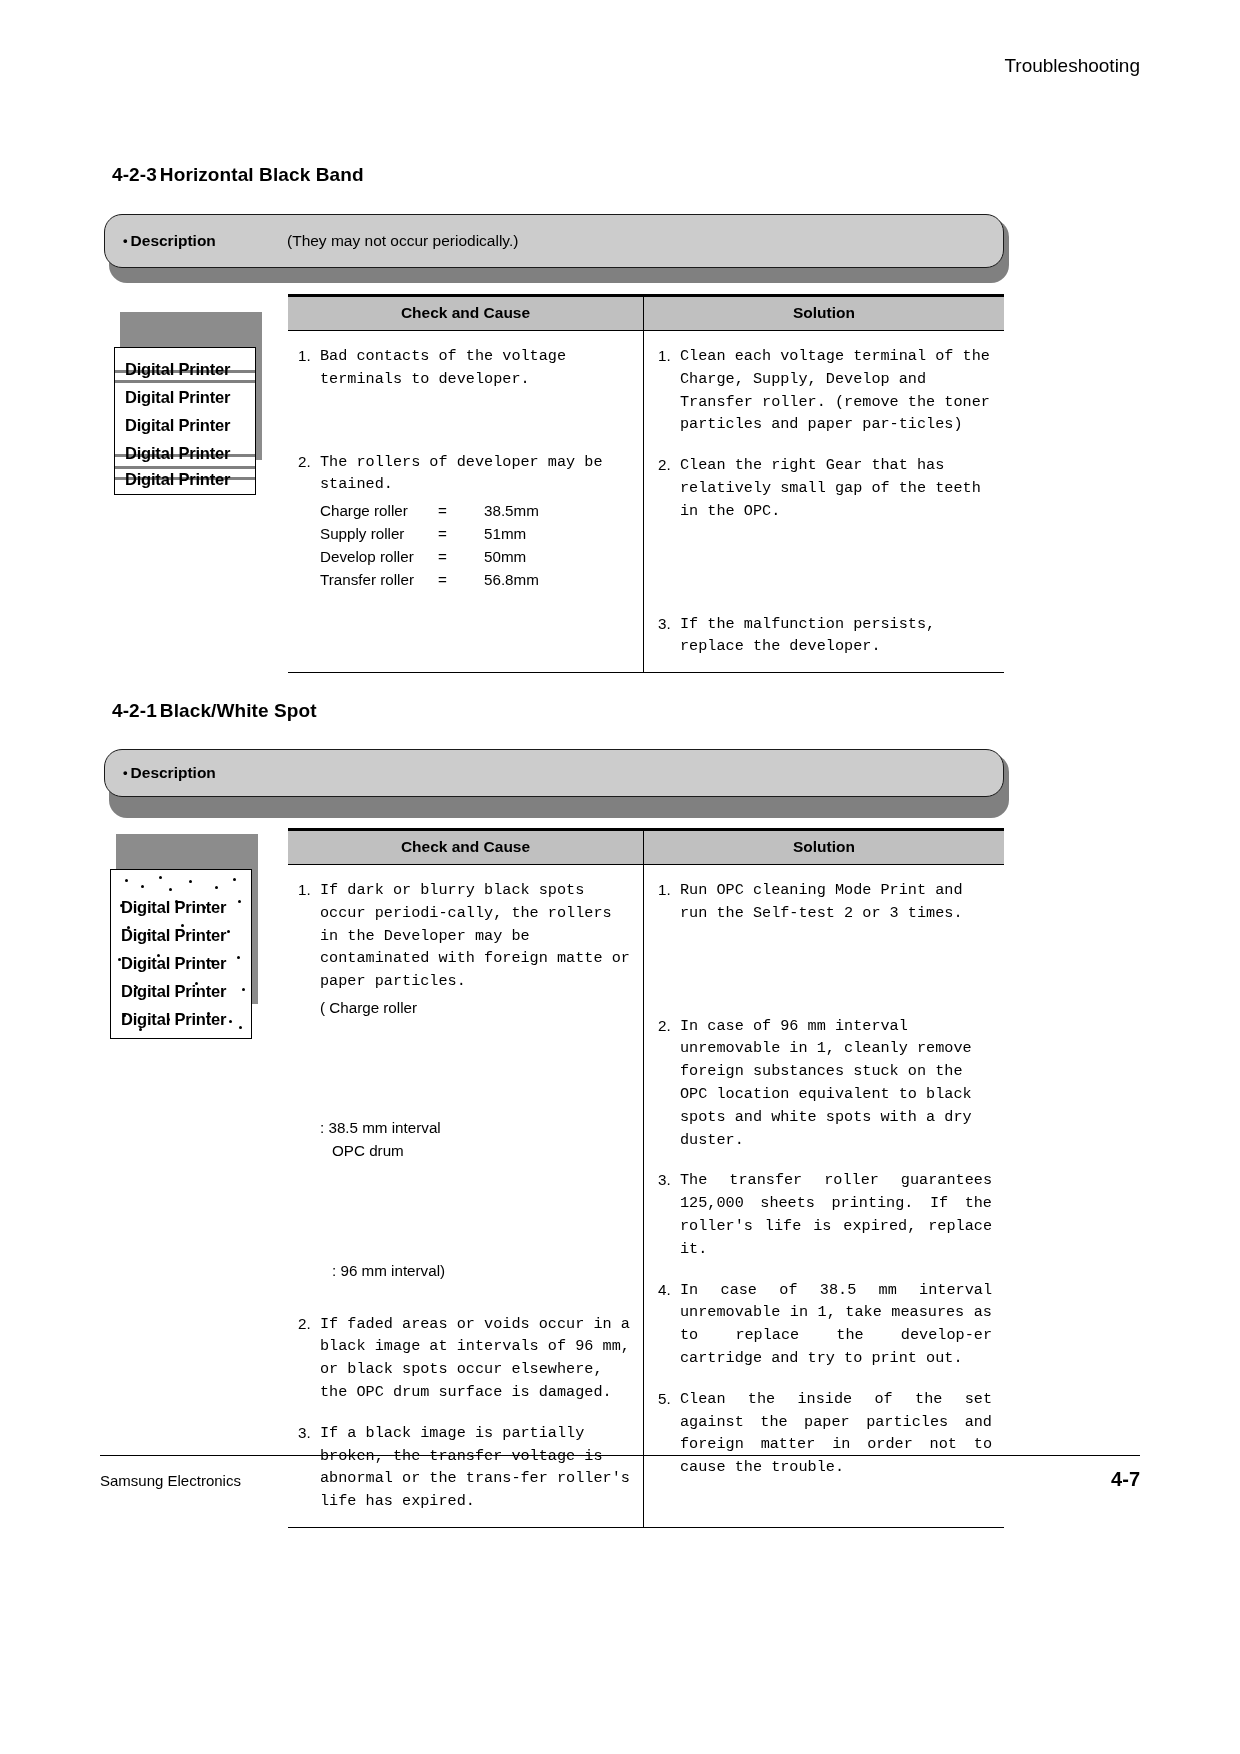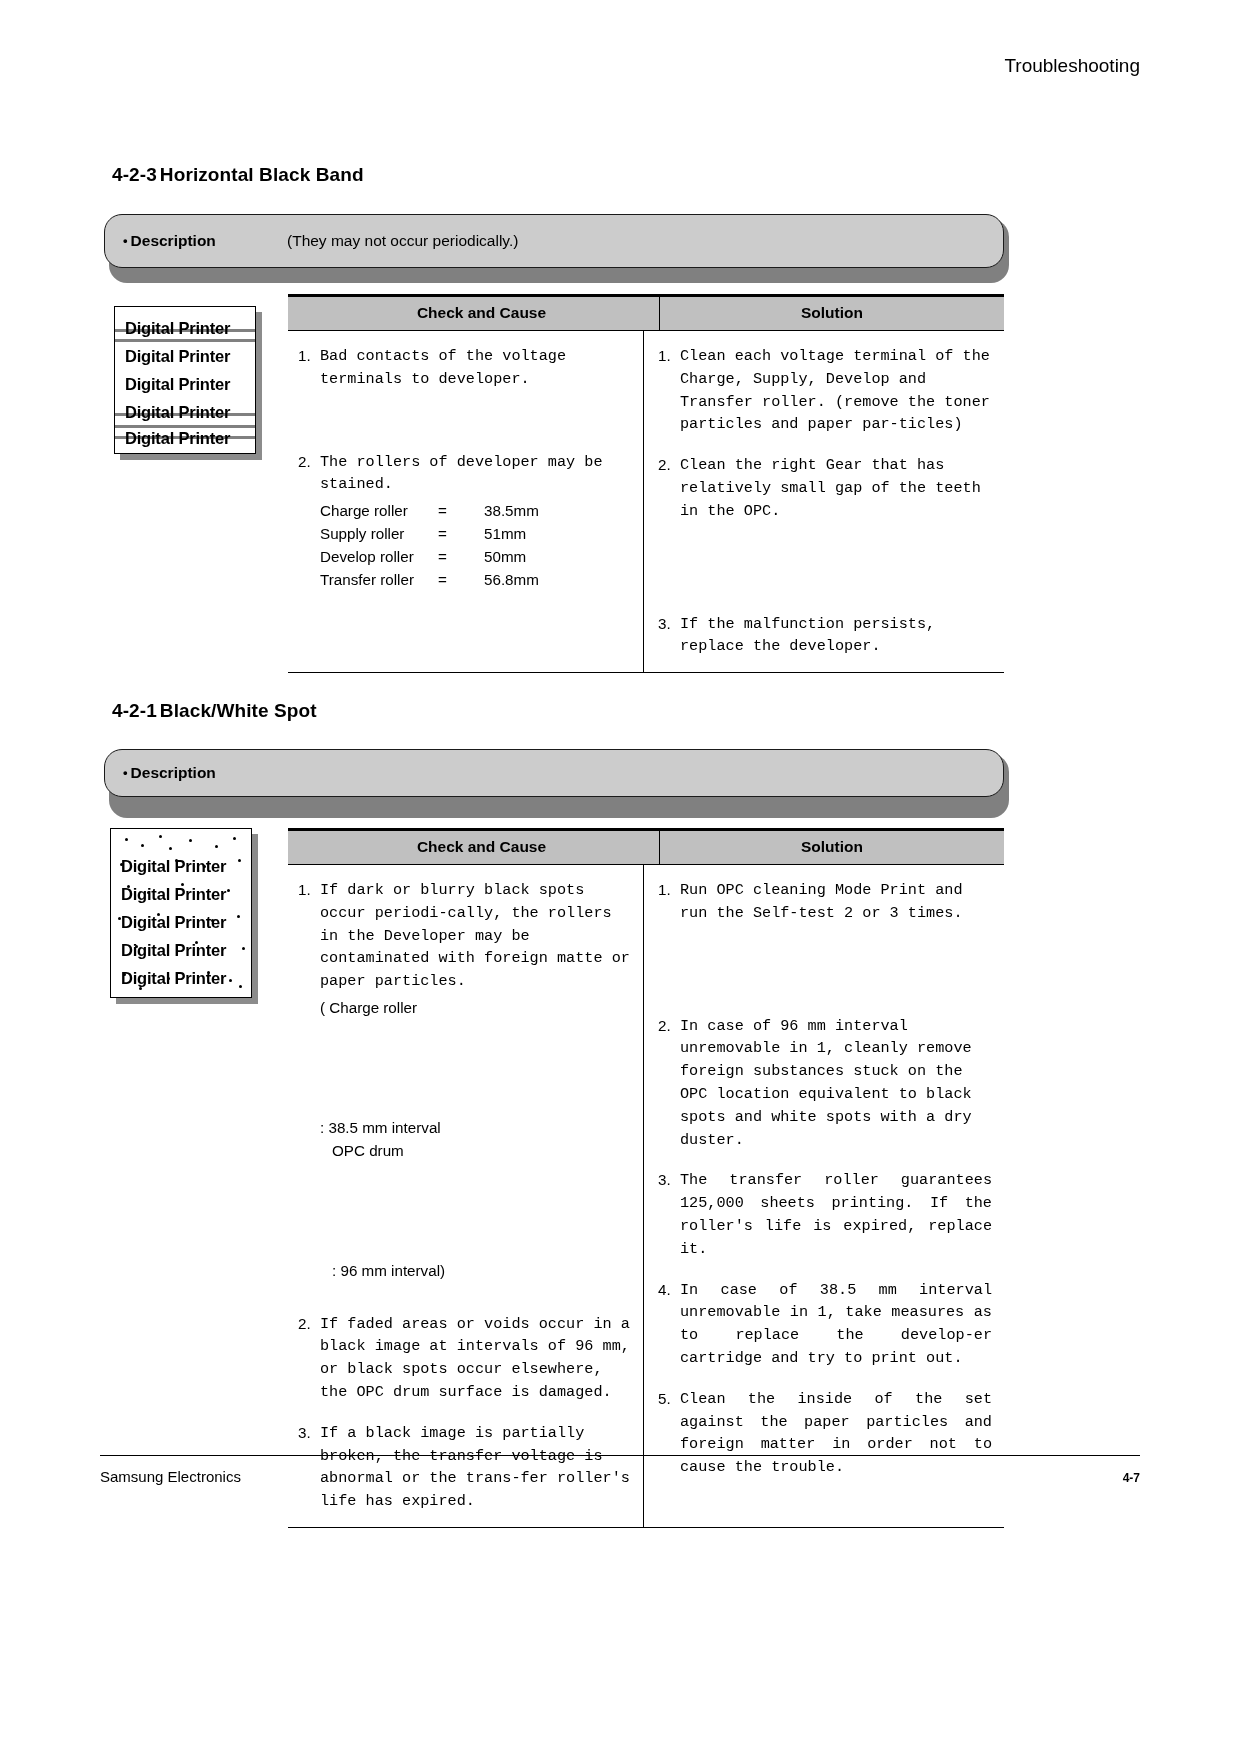--- a/index.html
+++ b/index.html
@@ -20,21 +20,21 @@
   }
   .footer-rule {
     position:absolute; left:100px; right:100px; top:1455px;
     border-top:1.5px solid #000;
   }
   .footer {
     position:absolute; left:100px; right:100px; top:1468px;
     display:flex; justify-content:space-between; align-items:baseline;
     font-size:15px;
   }
-  .footer .pg { font-weight:bold; font-size:12px; }
+  .footer .pg { font-weight:bold; font-size:20px; }
 
   
   .sec-title {
     position:absolute; left:112px;
     font-weight:bold; font-size:19px; letter-spacing:.1px;
   }
   .sec-title .num { margin-right:3px; }
 
   
   .desc-wrap { position:absolute; left:104px; width:900px; }
@@ -61,21 +61,21 @@
   .desc-lines .ind { padding-left:14px; }
 
   
   .sample-wrap { position:absolute; }
   .sample-shadow {
     position:absolute; left:6px; top:6px; width:100%; height:100%;
     background:#8c8c8c;
   }
   .sample {
     position:relative; background:#fff; border:1.6px solid #000;
-    overflow:hidden; width:100%; height:100%;
+    overflow:hidden; width:100%; height:100%;margin-top:41px;
   }
   .sample .line {
     position:absolute; left:10px;
     font-weight:bold; font-size:16.5px; white-space:nowrap;
     letter-spacing:-0.2px;
   }
   .band {
     position:absolute; left:0; right:0; height:3px; background:#808080;
   }
   .dot { position:absolute; background:#000; border-radius:50%; }
@@ -84,21 +84,21 @@
   .tbl { position:absolute; left:288px; width:716px; }
   .tbl .topline { border-top:3px solid #000; }
   .tbl .thead {
     display:flex; background:#c0c0c0;
     border-bottom:1.6px solid #000;
   }
   .tbl .th {
     text-align:center; font-weight:bold; font-size:15.5px;
     padding:7px 0 8px;
   }
-  .tbl .th.l { flex:0 0 356px; border-right:1.6px solid #000;margin-left:16px; }
+  .tbl .th.l { flex:0 0 356px; border-right:1.6px solid #000; }
   .tbl .th.r { flex:1; }
   .tbl .tbody { display:flex; }
   .tbl .td { padding:14px 12px 10px 10px; font-size:15.2px; line-height:1.5; }
   .tbl .td.l { flex:0 0 356px; border-right:1.6px solid #000; }
   .tbl .td.r { flex:1; padding-left:14px; }
   .tbl .botline { border-top:1.6px solid #000; }
 
   .item { display:flex; margin-bottom:4px; }
   .item .mk { flex:0 0 22px; }
   .item .bd { flex:1;font-family:Liberation Mono, monospace; }

